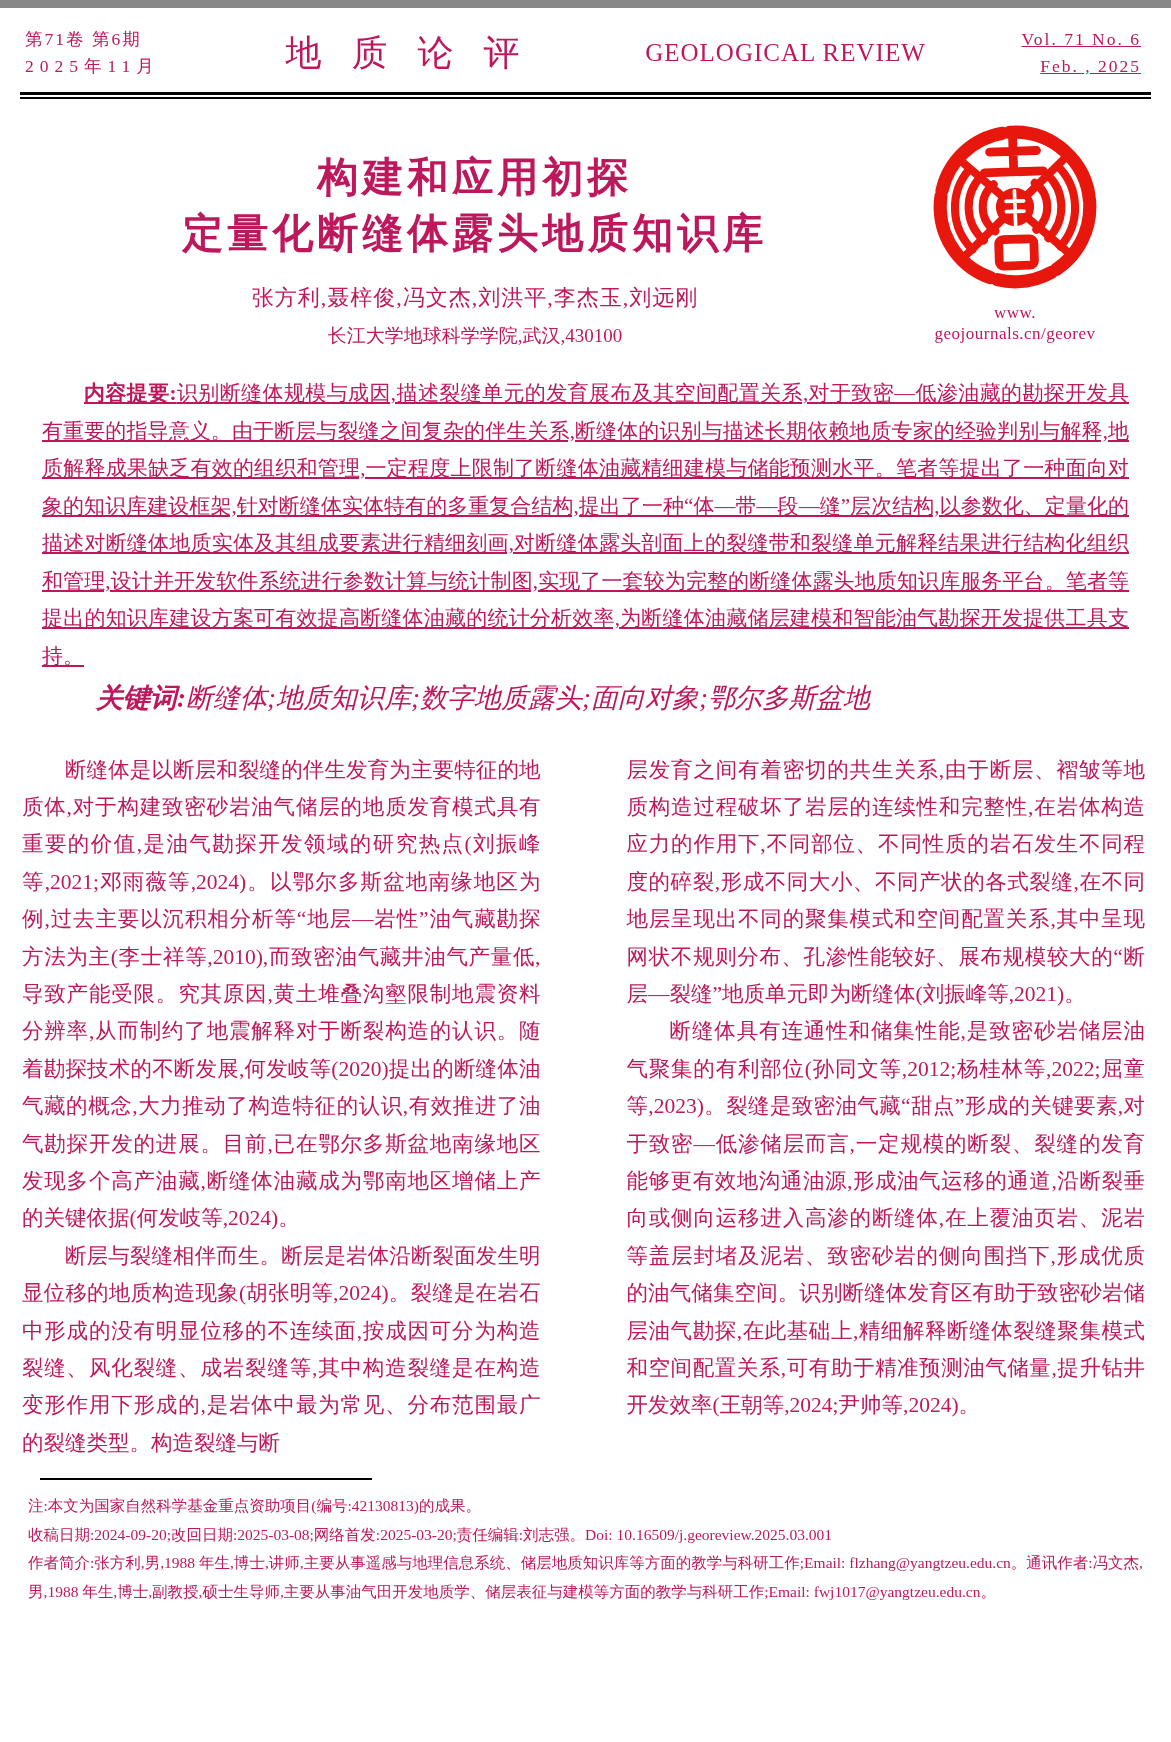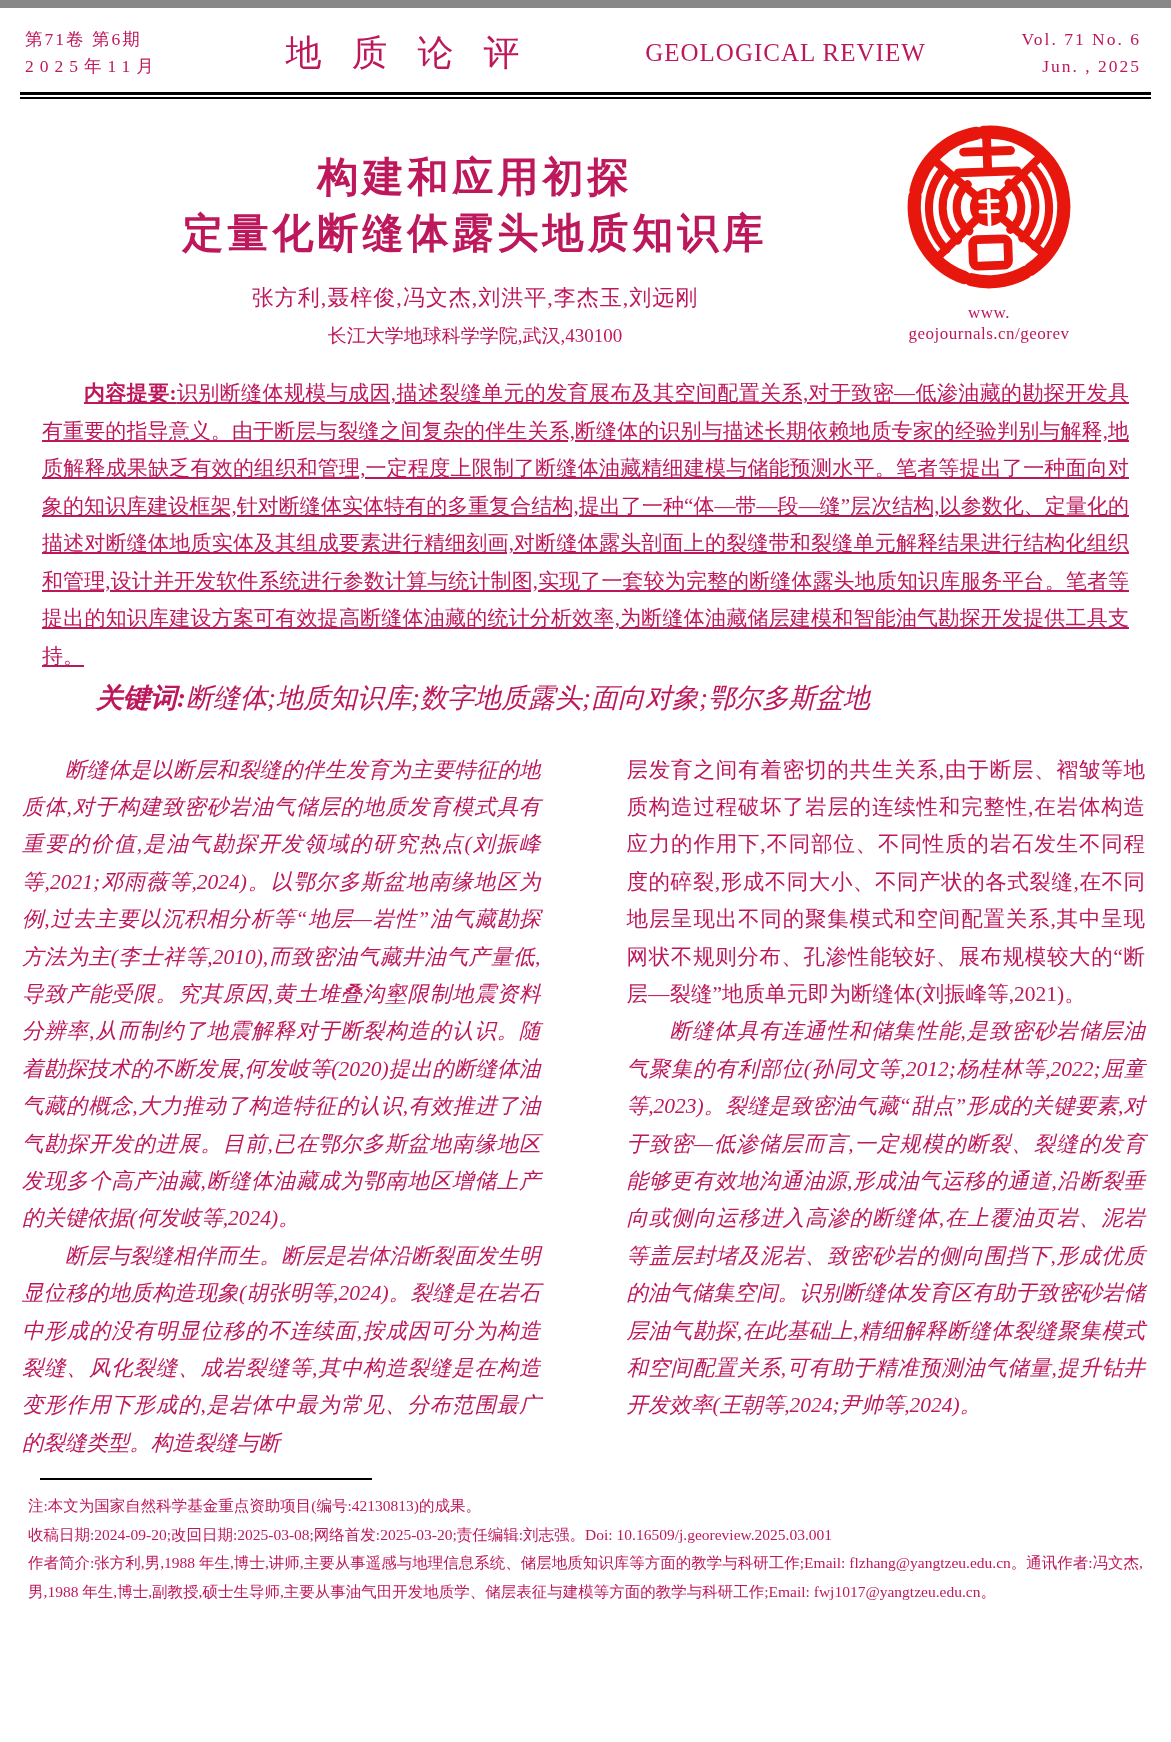--- a/index.html
+++ b/index.html
@@ -16,38 +16,38 @@
   
   .journal-header {
     display: flex; justify-content: space-between; align-items: center;
     padding: 18px 30px 0 25px;
   }
   .issue-cn div { font-size: 17.5px; line-height: 27px; letter-spacing: 2px; }
   .issue-cn .spread { letter-spacing: 6px; }
   .jname-cn { font-size: 36px; letter-spacing: 30px; font-weight: 500; text-indent: 30px; white-space: nowrap; }
   .jname-en { font-size: 25px; letter-spacing: 1px; white-space: nowrap; font-weight: 500; text-align: center; }
   .issue-en { text-align: right; }
-  .issue-en div { font-size: 17.5px; line-height: 27px; letter-spacing: 2px; }
+  .issue-en div { font-size: 17.5px; line-height: 27px; letter-spacing: 2px; text-decoration: underline; }
   .rule-double {
     margin: 12px 20px 0 20px;
     border-top: 3px solid #000;
     border-bottom: 2px solid #000;
     height: 7px;
   }
   
   .title-area {
     width: 900px; margin: 50px 0 0 25px; text-align: center;
     font-family: "Liberation Sans", "DejaVu Sans", sans-serif;
   }
   .article-title { font-size: 41px; font-weight: 700; line-height: 56px; letter-spacing: 4px; }
   .authors { margin-top: 22px; font-size: 22px; letter-spacing: 1px; font-weight: 400;
              font-family: "Liberation Serif", "DejaVu Serif", serif; }
   .affiliation { margin-top: 10px; font-size: 19px; font-family: "Liberation Serif", "DejaVu Serif", serif; }
   
-  .seal-box { position: absolute; top: 108px; right: 32px; width: 300px; text-align: center; }
+  .seal-box { position: absolute; top: 108px; right: 6px; width: 300px; text-align: center; }
   .seal-url { font-size: 17px; line-height: 21px; letter-spacing: 0.5px; }
   
   .abstract {
     margin: 26px 42px 0 42px;
     font-size: 21px; line-height: 37.5px;
     text-align: justify; text-indent: 2em; text-decoration: underline;
   }
   .bold-label { font-weight: 700; }
   .keywords {
     margin: 5px 42px 0 42px;
@@ -57,21 +57,21 @@
   .body-columns {
     display: flex; gap: 86px;
     padding: 0 26px 0 22px;
     margin-top: 34px;
   }
   .col { flex: 1; }
   .body-para {
     font-size: 21.5px; line-height: 37.4px;
     text-align: justify;
   }
-  .body-para.indent { text-indent: 2em; font-style: italic; }
+  .body-para.indent { text-indent: 2em; }
   
   .footnote-divider {
     width: 332px; margin: 16px 0 12px 40px;
     border-top: 2.5px solid #000;
   }
   .footnotes { padding: 0 28px 0 28px; }
   .footnotes p { font-size: 15.5px; line-height: 28.5px; text-align: justify; }
 </style>
 </head>
 <body>
@@ -80,21 +80,21 @@
 
   <div class="journal-header">
     <div class="issue-cn">
       <div>第71卷 第6期</div>
       <div class="spread">2025年11月</div>
     </div>
     <div class="jname-cn">地质论评</div>
     <div class="jname-en">GEOLOGICAL REVIEW</div>
     <div class="issue-en">
       <div>Vol. 71 No. 6</div>
-      <div>Jun. , 2025</div>
+      <div>Feb. , 2025</div>
     </div>
   </div>
   <div class="rule-double"></div>
 
   <div class="title-area">
     <div class="article-title">构建和应用初探</div>
     <div class="article-title">定量化断缝体露头地质知识库</div>
     <div class="authors">张方利,聂梓俊,冯文杰,刘洪平,李杰玉,刘远刚</div>
     <div class="affiliation">长江大学地球科学学院,武汉,430100</div>
   </div>

